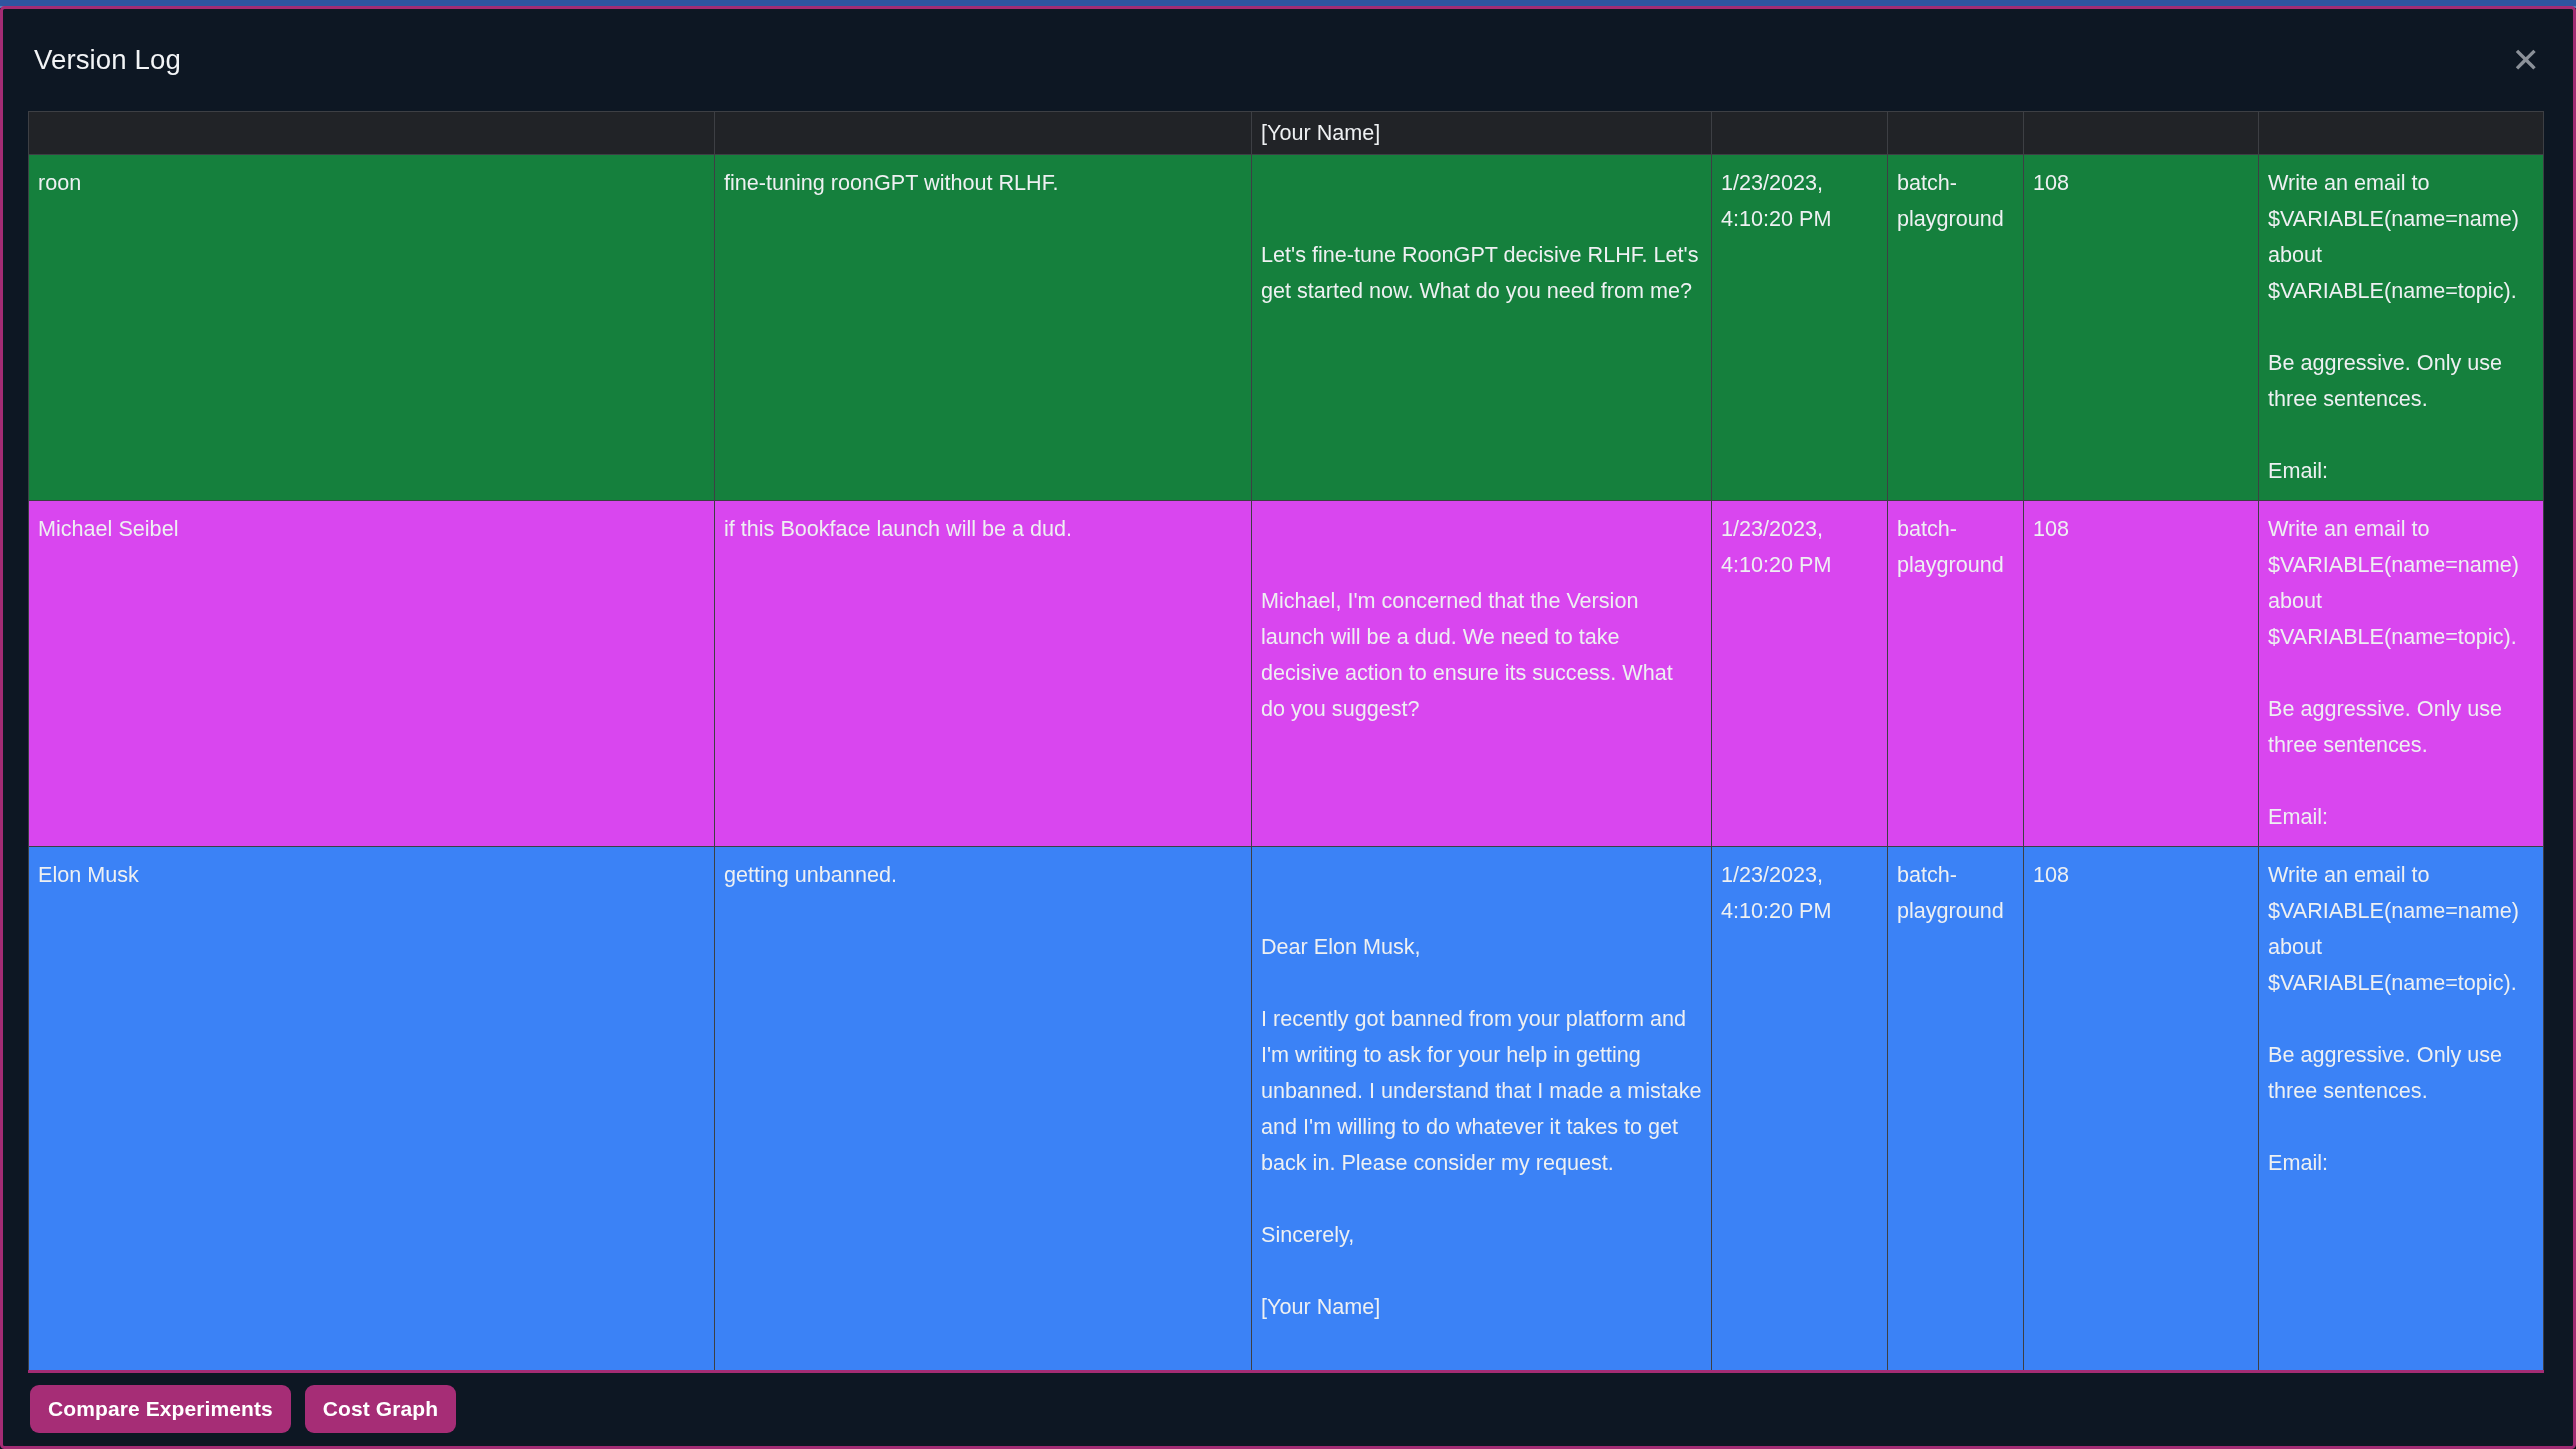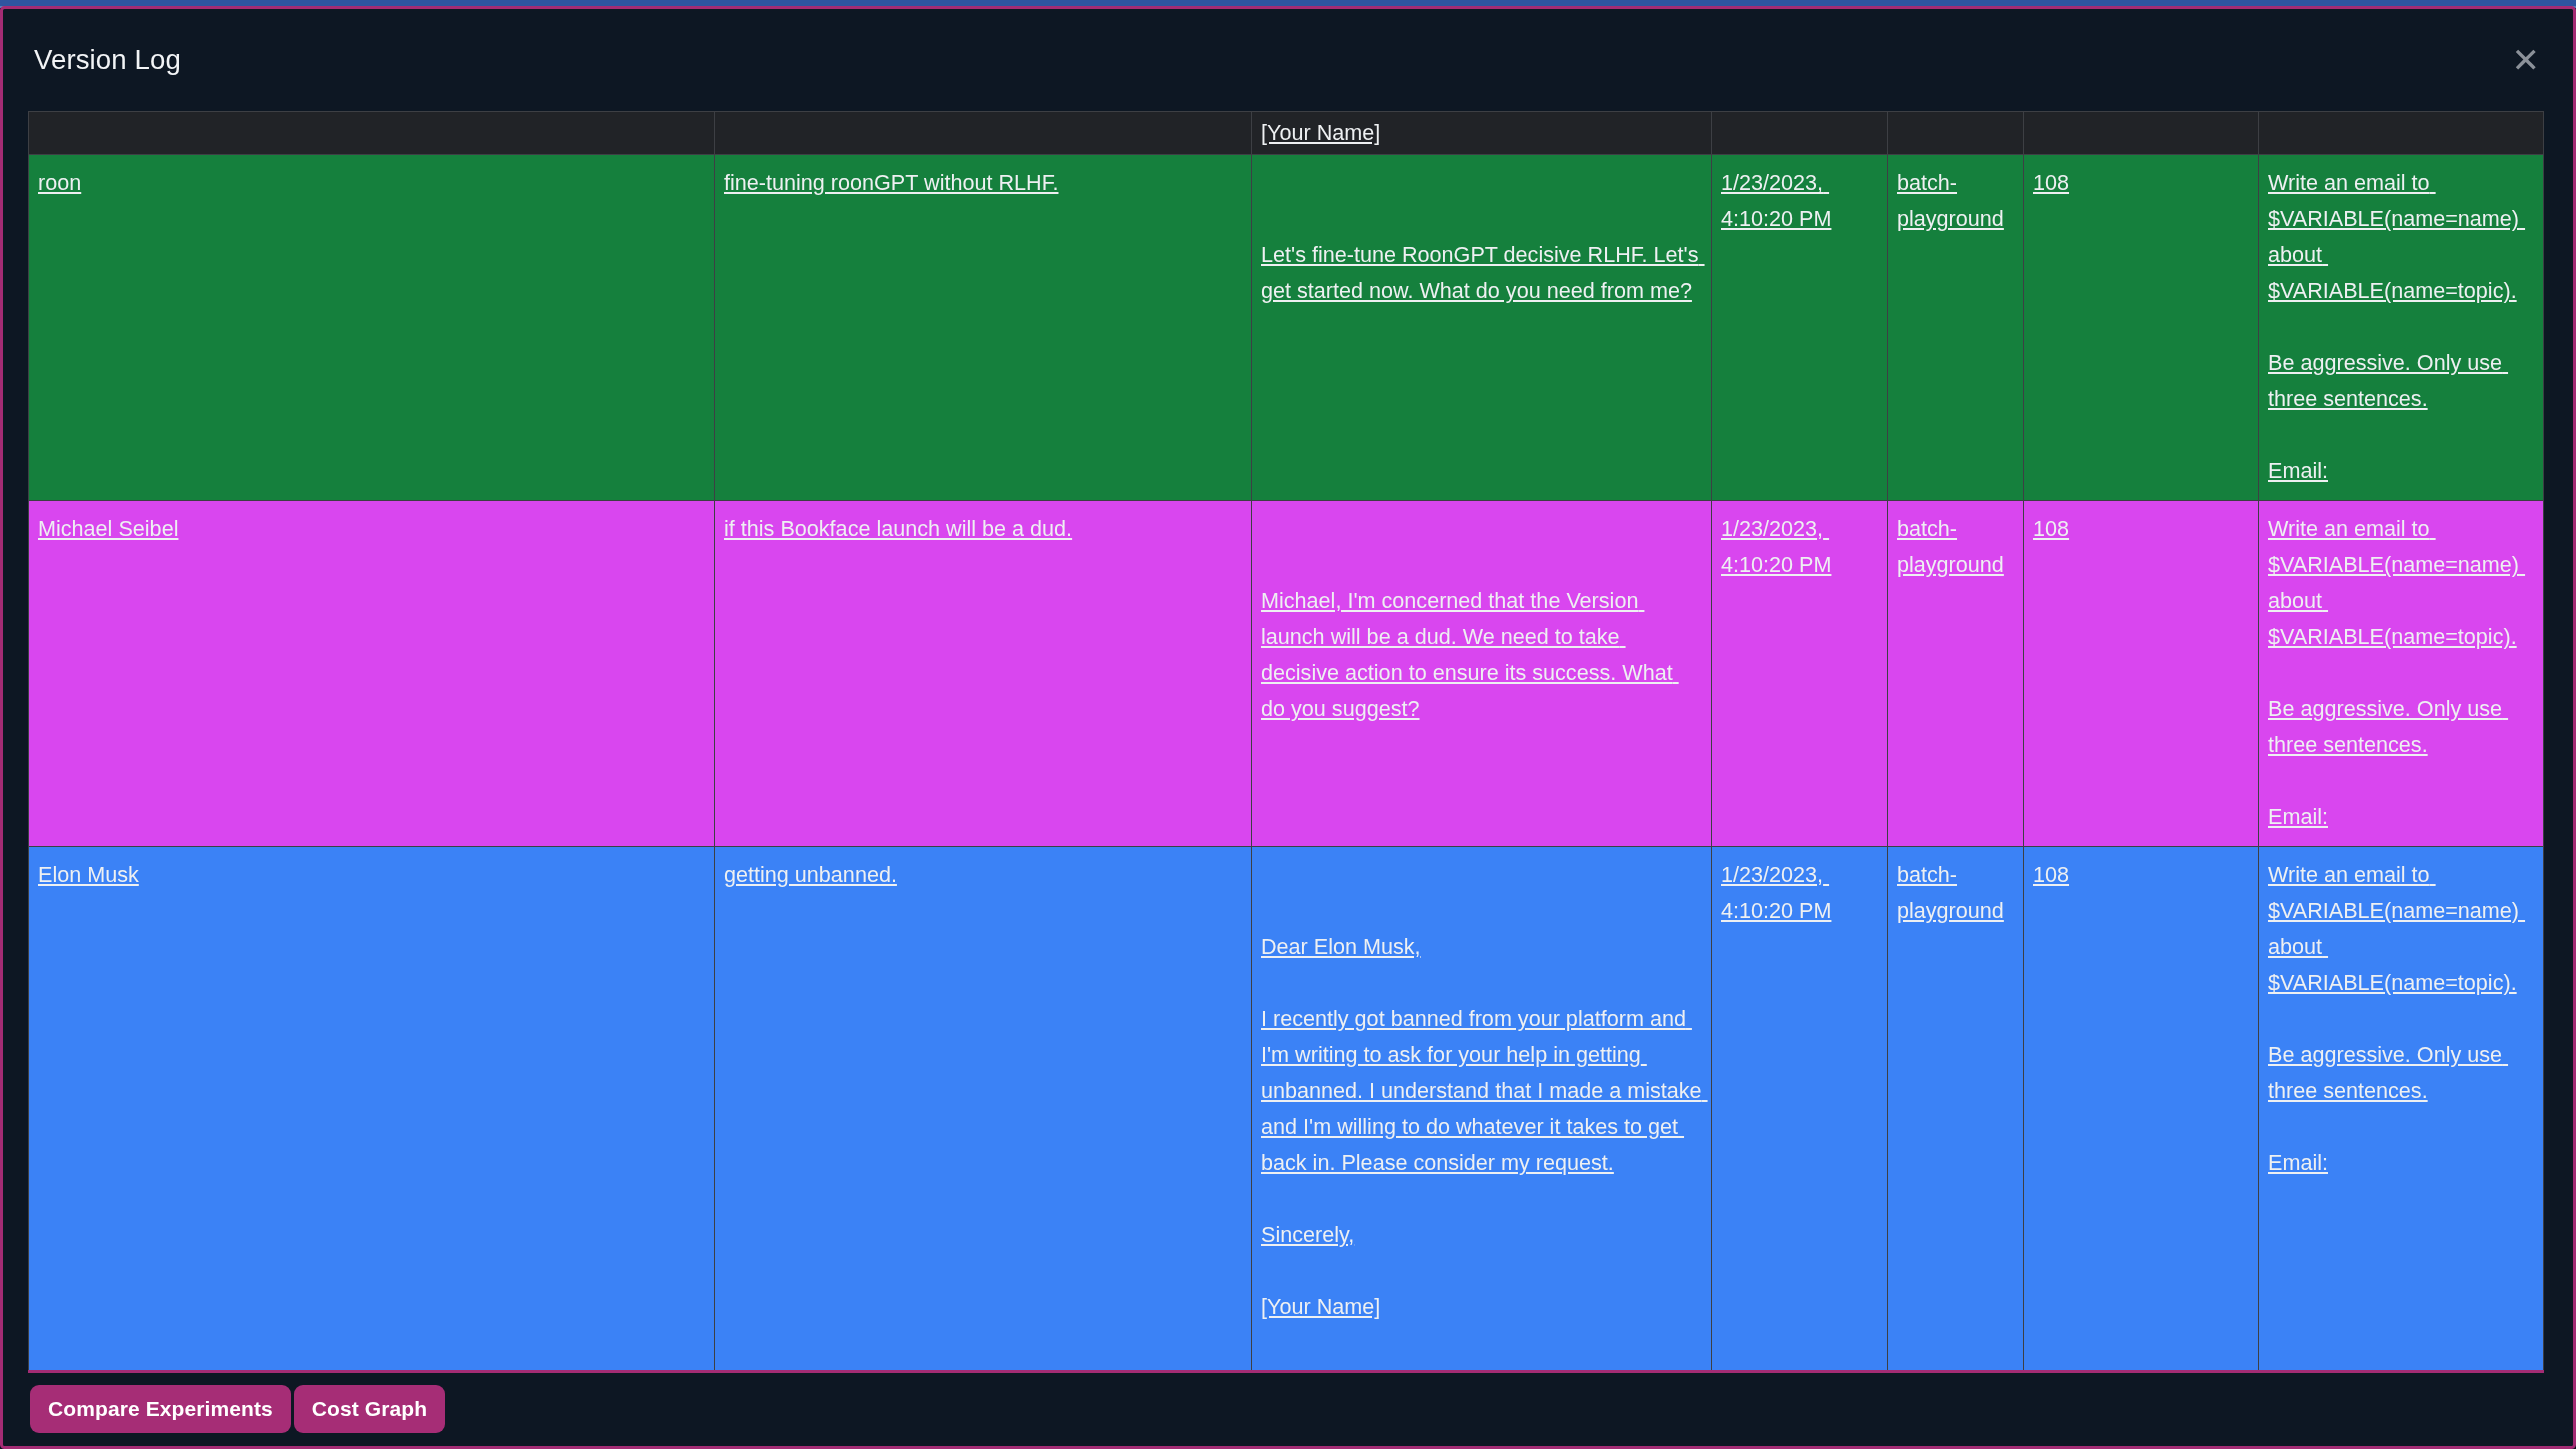--- a/index.html
+++ b/index.html
@@ -83,21 +83,20 @@
     border: 0.7px solid #3d3f44;
     vertical-align: top;
     color: #eef0f2;
     font-size: 21.6px;
     line-height: 36px;
     padding: 10.4px 9px;
     white-space: pre-wrap;
     overflow-wrap: break-word;
     overflow: hidden;
     box-sizing: border-box;
-    text-decoration: underline;
   }
 
   
   .col-name   { width: 686px; }
   .col-topic  { width: 537px; }
   .col-output { width: 460px; }
   .col-time   { width: 176px; }
   .col-source { width: 136px; }
   .col-version{ width: 235px; }
   .col-prompt { width: 285px; }
@@ -111,21 +110,21 @@
   tr.row-partial { height: 41px; }
   tr.row-partial td { padding-top: 3px; padding-bottom: 3px; }
   tr.row-0 { height: 337px; }
   tr.row-1 { height: 325px; }
   tr.row-2 { height: 525px; }
 
   .modal-footer {
     flex: 1 1 auto;
     display: flex;
     align-items: center;
-    gap: 3px;
+    gap: 14px;
     padding: 0 27px;
   }
 
   .pill-btn {
     background: #a62d76;
     border: none;
     border-radius: 9px;
     color: #ffffff;
     font-family: "Liberation Sans", sans-serif;
     font-size: 21px;

